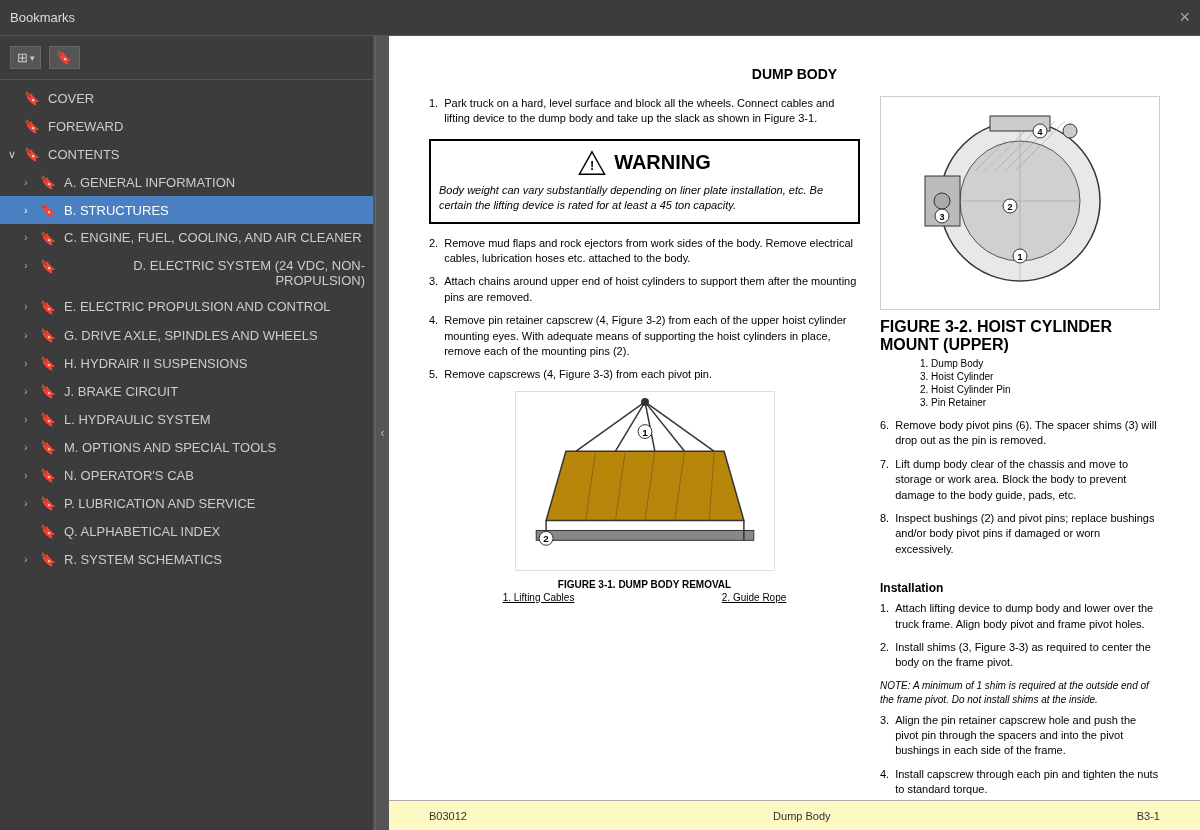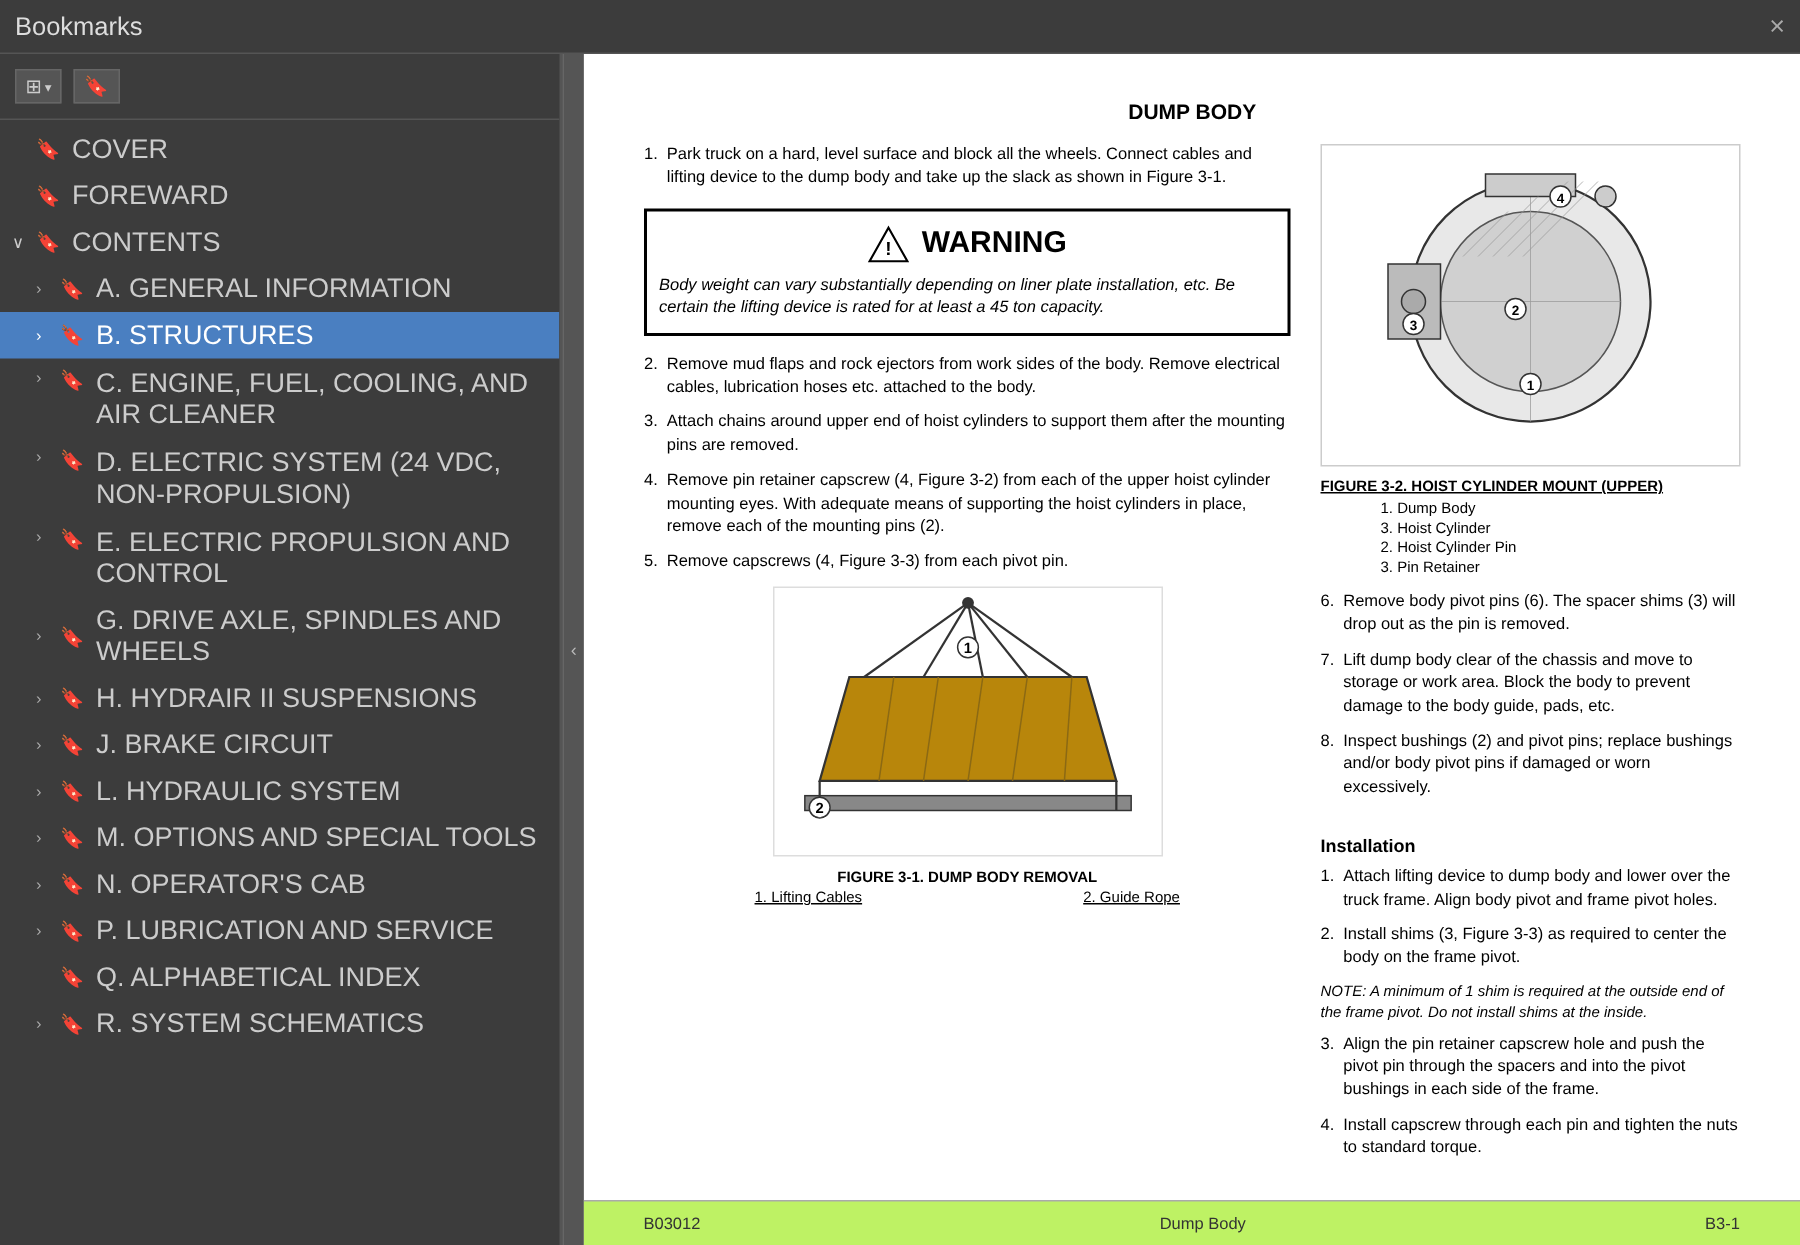--- a/index.html
+++ b/index.html
@@ -10,21 +10,21 @@
       background: #3c3c3c;
       color: #ccc;
       padding: 6px 10px;
       font-size: 14px;
       display: flex;
       align-items: center;
       justify-content: space-between;
       border-bottom: 1px solid #555;
       height: 36px;
     }
-    .top-bar-title { color: #ddd; font-size: 17px; }
+    .top-bar-title { color: #ddd; font-size: 13px; }
     .top-bar-close { color: #aaa; font-size: 18px; cursor: pointer; }
 
     
     .main-area { display: flex; flex: 1; overflow: hidden; }
 
     
     .sidebar {
       width: 375px;
       background: #3c3c3c;
       color: #ccc;
@@ -80,22 +80,23 @@
       flex-shrink: 0;
     }
     .tree-item .bookmark-icon {
       width: 20px;
       font-size: 13px;
       color: #aaa;
       flex-shrink: 0;
       margin-right: 4px;
     }
     .tree-item .item-label {
-      font-size: 18px;
+      font-size: 13px;
       font-weight: 400;
+      text-align: right;
     }
     .tree-item.level-1 { padding-left: 8px; }
     .tree-item.level-2 { padding-left: 24px; }
 
     
     .sidebar-wrapper {
       position: relative;
       display: flex;
     }
 
@@ -227,24 +228,23 @@
     .right-diagram {
       border: 1px solid #ccc;
       padding: 4px;
       margin-bottom: 8px;
     }
     .right-diagram svg {
       width: 100%;
     }
 
     .figure-caption {
-      font-size: 10px;
+      font-size: 16px;
       font-weight: bold;
       margin-bottom: 4px;
-      text-decoration: underline;
     }
     .figure-list {
       font-size: 10px;
       display: grid;
       grid-template-columns: 1fr;
       gap: 2px 10px;
       margin-left: 40px;
     }
 
     
@@ -253,21 +253,21 @@
     
     .note-text {
       font-style: italic;
       font-size: 10px;
       margin: 6px 0;
       line-height: 1.4;
     }
 
     
     .pdf-footer {
-      background: #bef264;
+      background: #fef9c3;
       border-top: 1px solid #aaa;
       display: flex;
       justify-content: space-between;
       padding: 6px 40px;
       font-size: 11px;
       color: #333;
       height: 30px;
       align-items: center;
     }
   </style>

